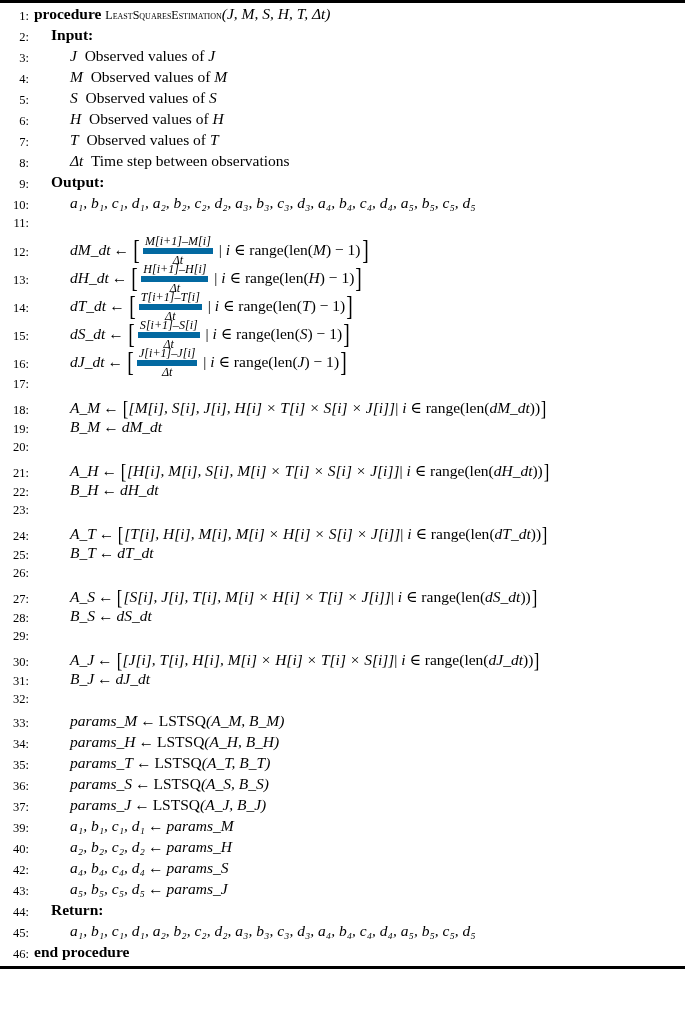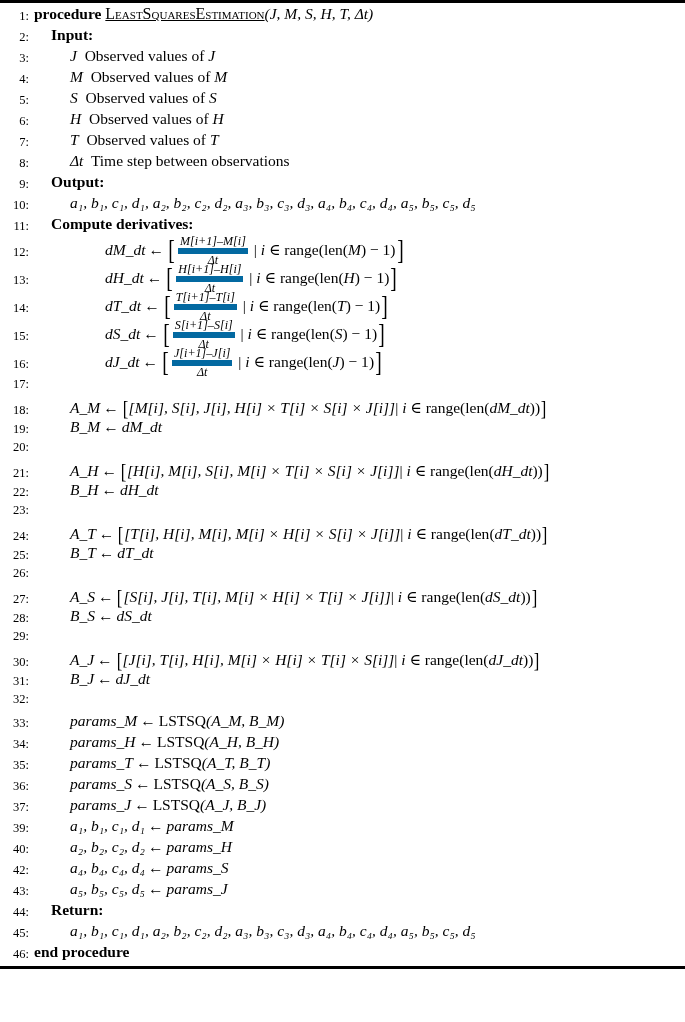--- a/index.html
+++ b/index.html
@@ -35,21 +35,20 @@
   }
   .line {
     display: flex;
     align-items: baseline;
     height: 21px;
     font-size: 15.5px;
     white-space: nowrap;
   }
   .line.tall {
     height: 28px;
-    gap: 35px;
   }
   .lineno {
     width: 34px;
     min-width: 34px;
     text-align: right;
     font-size: 12.5px;
     font-family: "Liberation Serif", "DejaVu Serif", serif;
     padding-right: 5px;
     box-sizing: border-box;
     color: #000;
@@ -60,22 +59,21 @@
     top: -1px;
   }
   .ind0 { padding-left: 0px; }
   .ind1 { padding-left: 17px; }
   .ind2 { padding-left: 36px; }
   .kw {
     font-weight: bold;
   }
   .sc {
     font-variant: small-caps;
-    font-size: 16px;
-    text-decoration: underline;
+    font-size: 12px;
   }
   .it {
     font-style: italic;
   }
   .rm {
     font-style: normal;
   }
   
   .frac {
     display: inline-block;
@@ -173,21 +171,20 @@
       <span class="content ind1"><span class="kw">Output:</span></span>
     </div>
 
     <div class="line">
       <span class="lineno">10:</span>
       <span class="content ind2"><span class="it">a₁, b₁, c₁, d₁, a₂, b₂, c₂, d₂, a₃, b₃, c₃, d₃, a₄, b₄, c₄, d₄, a₅, b₅, c₅, d₅</span></span>
     </div>
 
     <div class="line">
       <span class="lineno">11:</span>
-      <span class="content ind1"><span class="kw">Compute derivatives:</span></span>
     </div>
 
     <div class="line tall">
       <span class="lineno">12:</span>
       <span class="content ind2"><span class="it">dM_dt</span><span class="arrow">←</span><span class="bigbr">[</span><span class="midwrap"><span class="frac"><span class="num it"><span>M[i+1]</span>–<span>M[i]</span></span><span class="den it">Δt</span></span> <span class="rm">|</span> <span class="it">i</span> <span class="rm">∈</span> <span class="rm"><span>range</span>(<span>len</span>(<span class="it">M</span>) <span>− 1</span>)</span></span><span class="bigbr">]</span></span>
     </div>
     <div class="line tall">
       <span class="lineno">13:</span>
       <span class="content ind2"><span class="it">dH_dt</span><span class="arrow">←</span><span class="bigbr">[</span><span class="midwrap"><span class="frac"><span class="num it"><span>H[i+1]</span>–<span>H[i]</span></span><span class="den it">Δt</span></span> <span class="rm">|</span> <span class="it">i</span> <span class="rm">∈</span> <span class="rm"><span>range</span>(<span>len</span>(<span class="it">H</span>) <span>− 1</span>)</span></span><span class="bigbr">]</span></span>
     </div>

